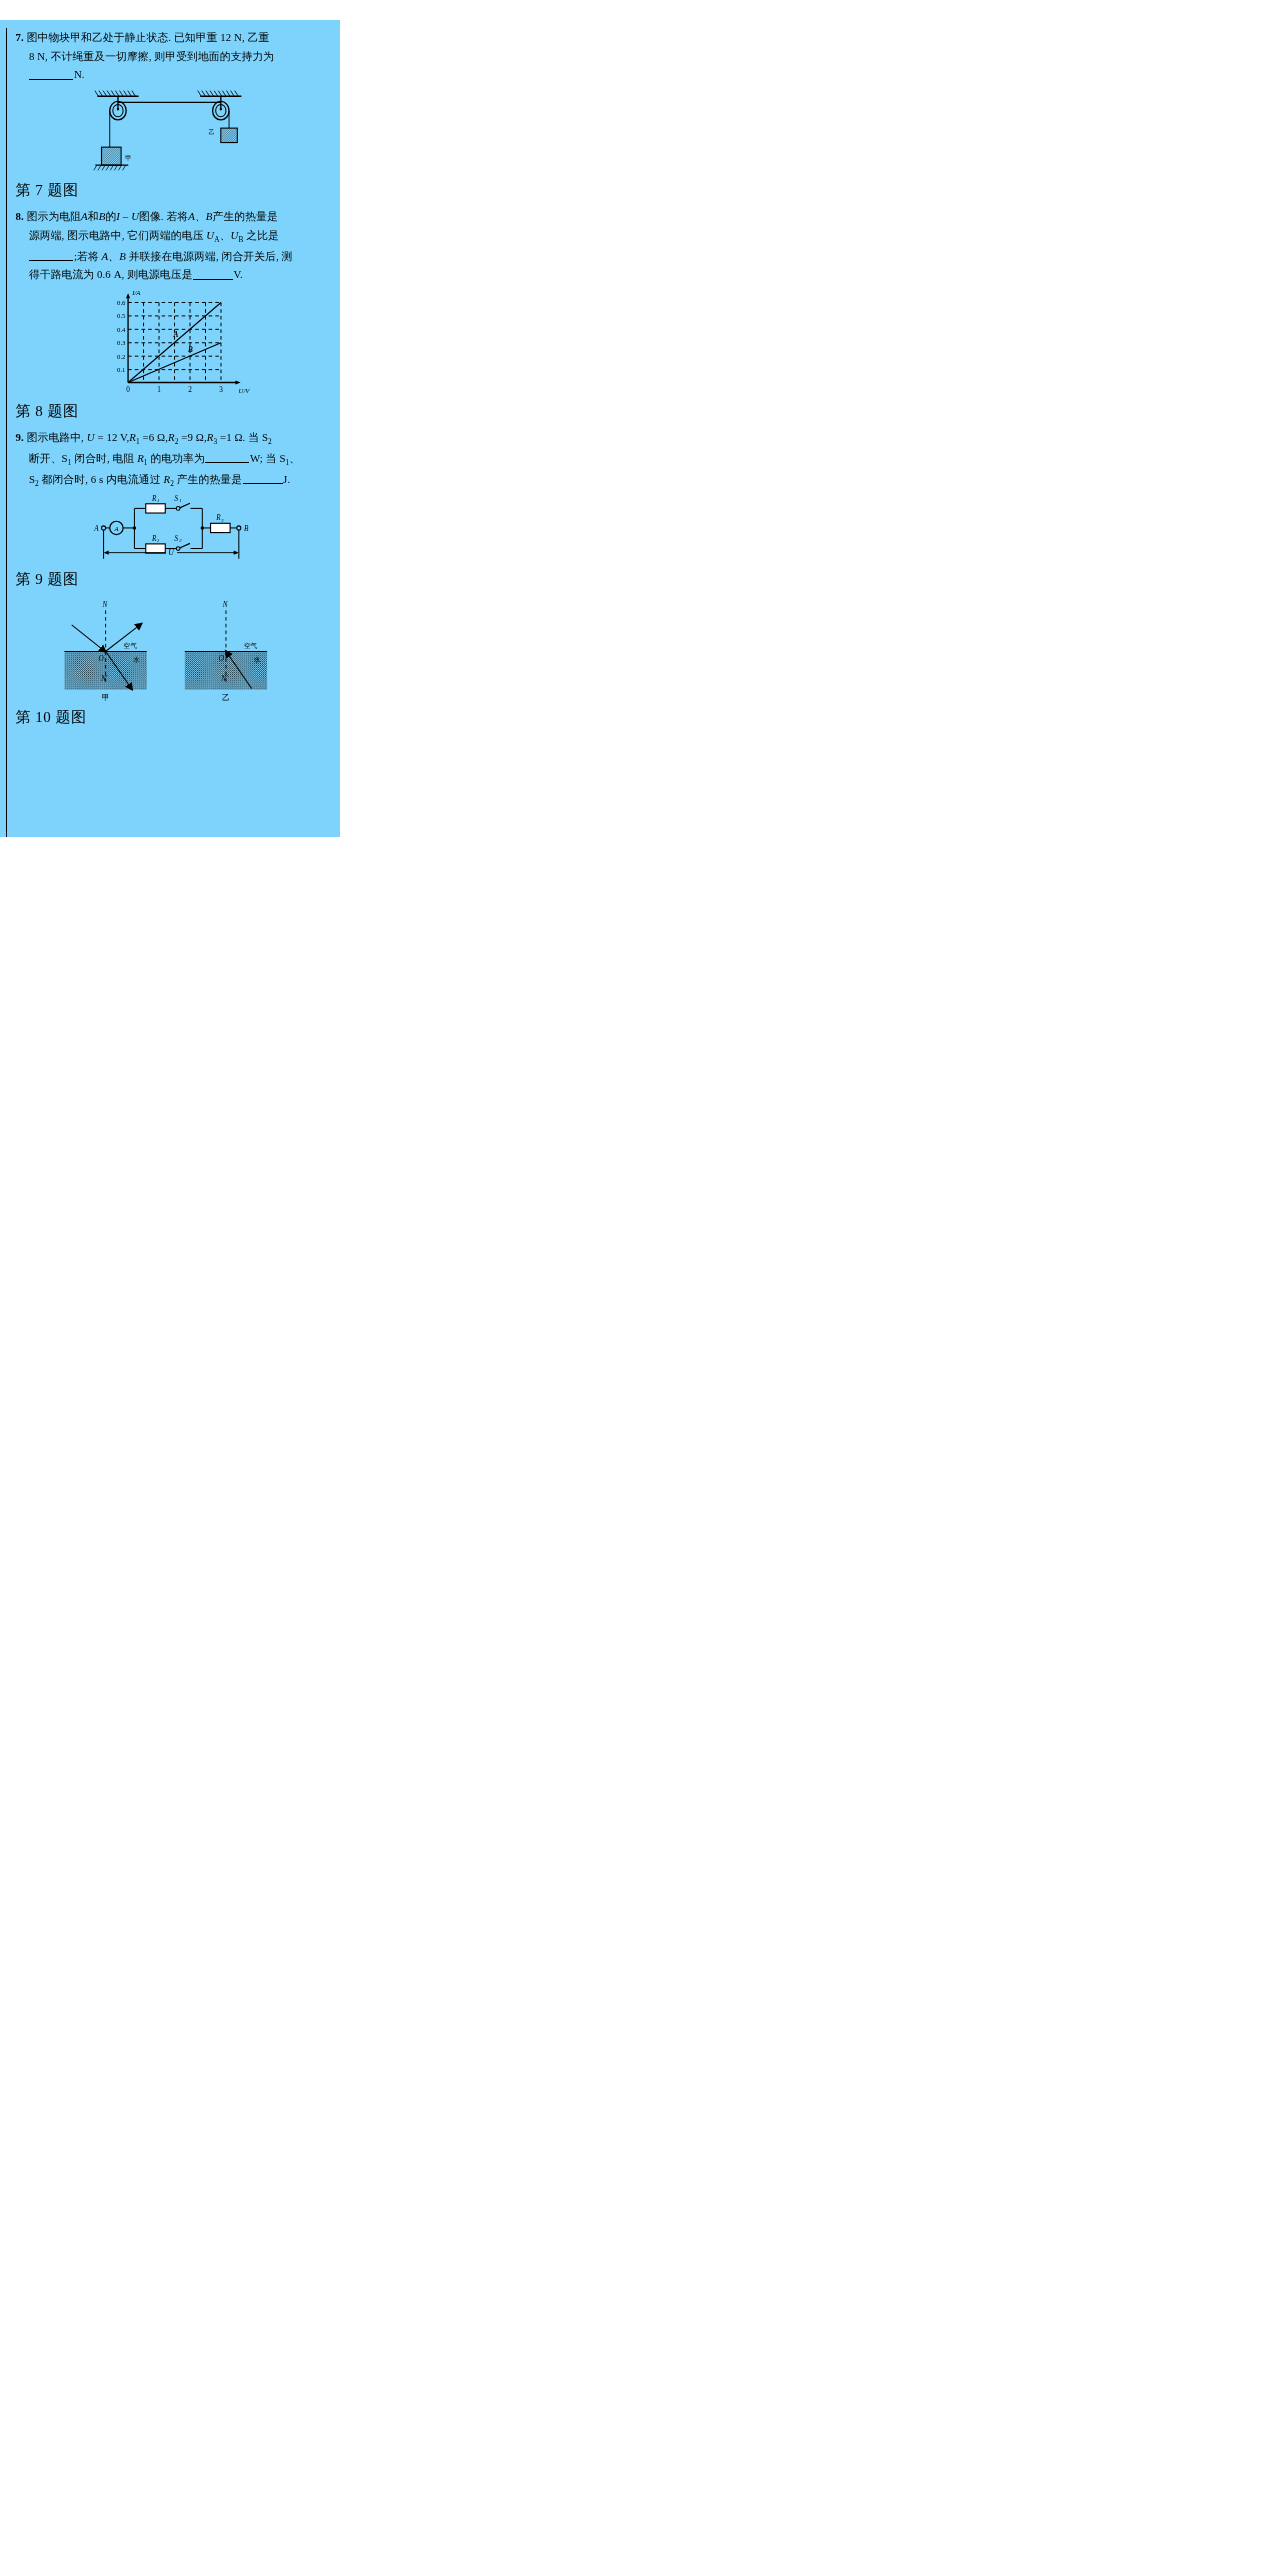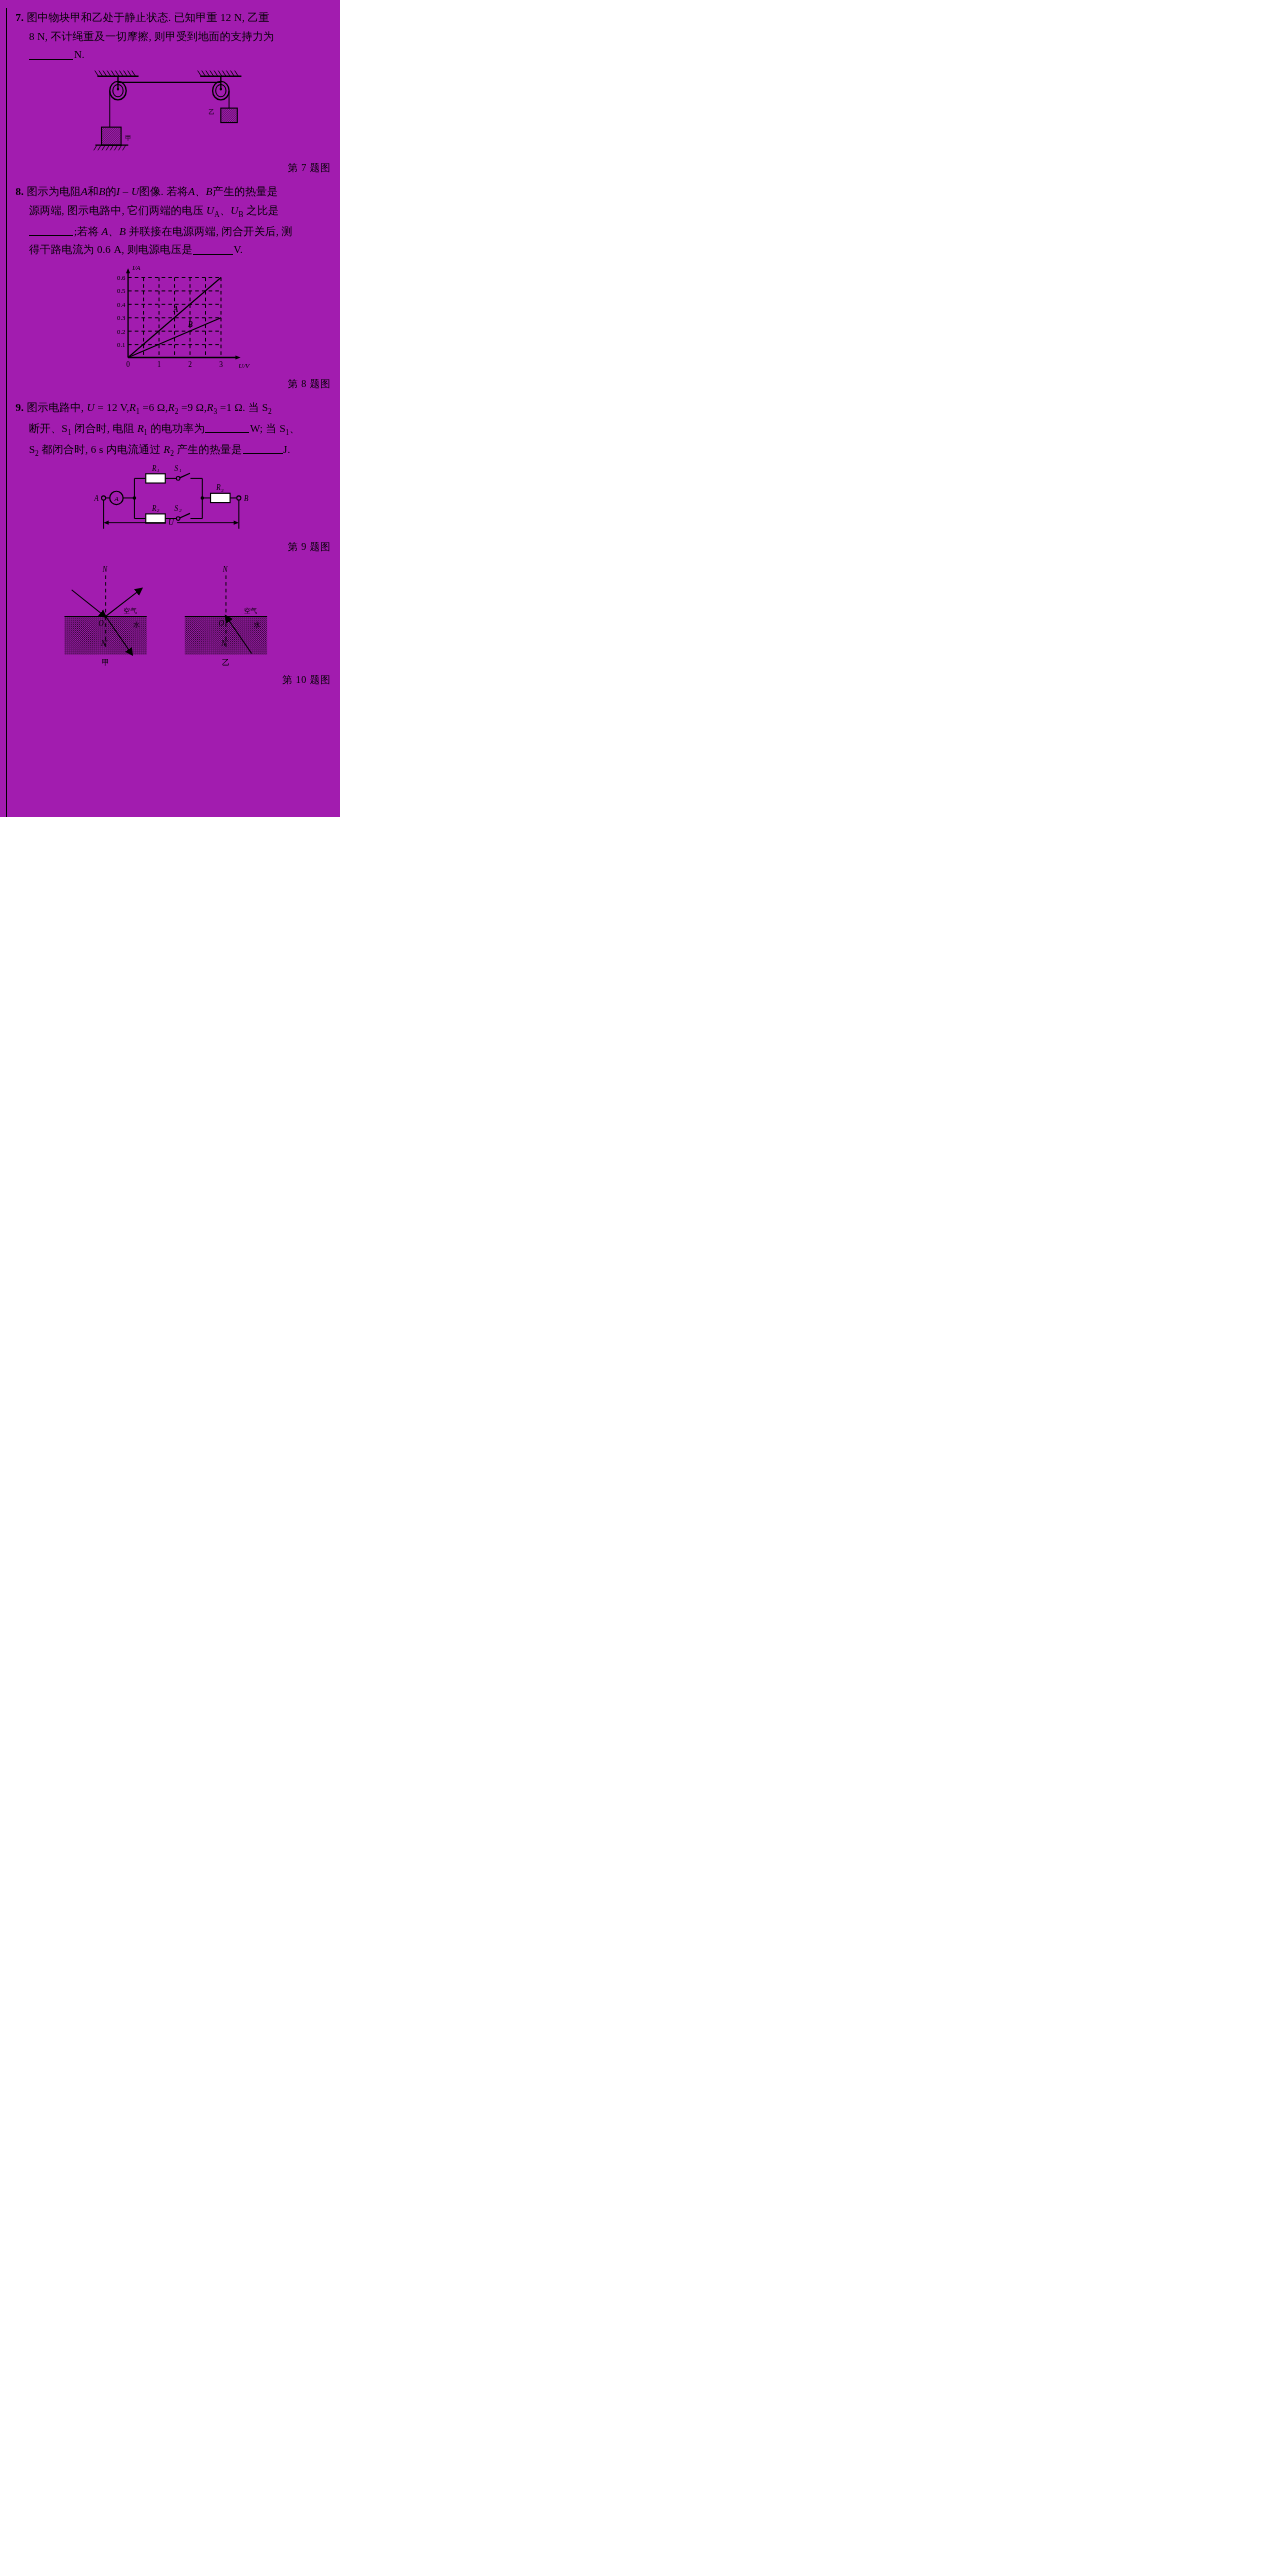--- a/index.html
+++ b/index.html
@@ -8,21 +8,22 @@
     width: 340px;
     font-family: "Liberation Serif", "DejaVu Serif", serif;
     color:#000;
     -webkit-font-smoothing: none;
   }
   .page {
     position: relative;
     width: 340px;
     min-height: 817px;
     padding: 8.2px 9.3px 5.2px 15.5px;
-    background:#a21caf;
+    background:#7dd3fc;
+    margin-top:20px;
   }
   .page-border {
     position:absolute; left:5.7px; top:8.2px; bottom:0; width:1px; background:#000;
   }
   
   .q { margin: 0 0 2.1px 0; }
   .q-body {
     font-size: 10.8px;
     line-height: 1.72;
     letter-spacing: 0.1px;
@@ -37,22 +38,22 @@
     display:inline-block;
     border-bottom: 1px solid #000;
     width: 44px;
     vertical-align: -1.5px;
     margin: 0 0.5px;
   }
   .blank.sm { width: 40px; }
   i, .it { font-style: italic; font-family:"Liberation Serif", serif; }
   sub { font-size: 0.68em; }
   .cap {
-    text-align:right;
-    font-size: 10px;
+    text-align:left;
+    font-size: 15px;
     margin: 4.1px 0 7.2px 0;
     letter-spacing:0.5px;
   }
   .figwrap { display:flex; justify-content:center; margin-top: 3.1px; }
   svg { display:block; }
 </style>
 </head>
 <body>
 
 <div class="page">

